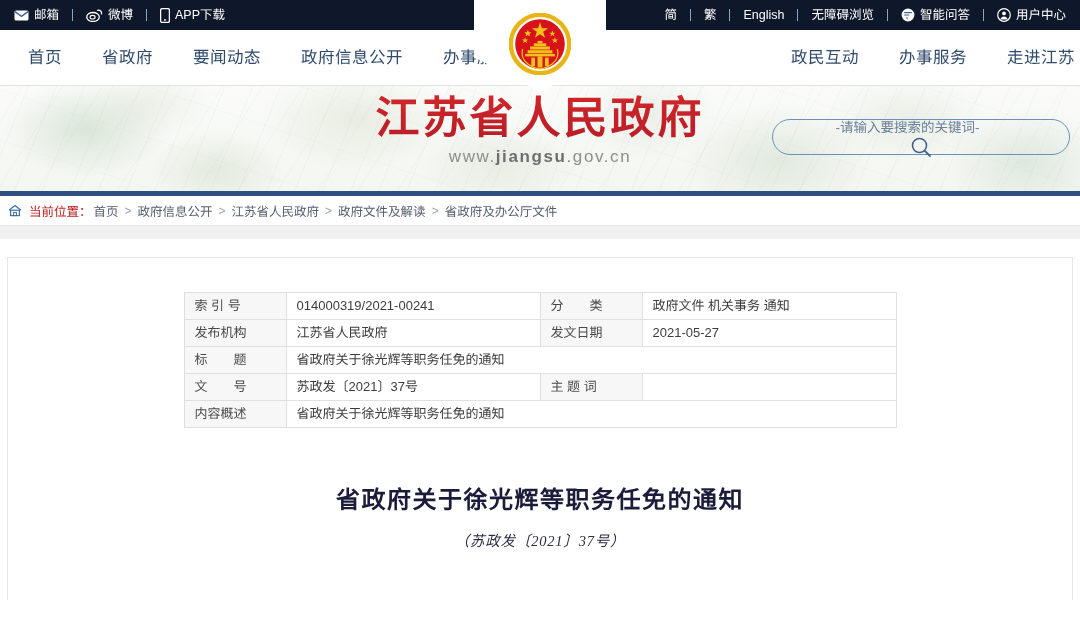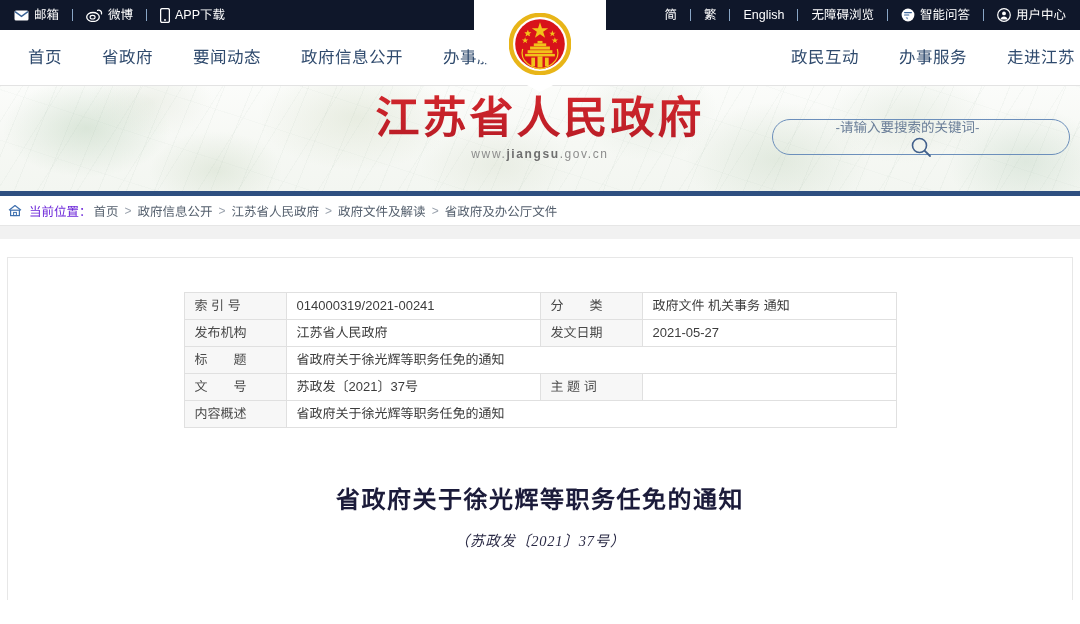--- a/index.html
+++ b/index.html
@@ -90,21 +90,21 @@
     text-align:center;
   }
   .site-title .cn{
     font-family:"Liberation Serif","DejaVu Serif",serif;
     font-weight:bold;font-size:44px;line-height:50px;letter-spacing:3px;
     background:linear-gradient(180deg,#d1262c 0%,#b81c26 100%);
     -webkit-background-clip:text;background-clip:text;color:transparent;
     white-space:nowrap;
   }
   .site-title .url{
-    margin-top:3px;font-size:12px;letter-spacing:1.6px;color:#8d8d8d;
+    margin-top:3px;font-size:17px;letter-spacing:1.6px;color:#8d8d8d;
     font-family:"Liberation Sans","DejaVu Sans",sans-serif;white-space:nowrap;
   }
   .site-title .url b{color:#6f6f6f;font-weight:bold;}
 
   .searchbox{
     position:absolute;right:10px;top:33px;width:298px;height:36px;
     border:1px solid #6c8fbb;border-radius:19px;background:transparent;
     display:flex;align-items:center;box-sizing:border-box;flex-direction:column;
   }
   .searchbox input{
@@ -120,21 +120,21 @@
 
   
   .banner-rule{height:5px;background:#2e4f80;}
 
   
   .crumbbar{
     height:30px;background:#ffffff;border-bottom:1px solid #e6e6e6;
     display:flex;align-items:center;padding-left:8px;box-sizing:border-box;
   }
   .crumb-home{margin-right:7px;display:flex;align-items:center;}
-  .crumb-label{color:#6d28d9;font-size:12.5px;margin-right:2px;}
+  .crumb-label{color:#b91c1c;font-size:12.5px;margin-right:2px;}
   .crumb{color:#55606e;font-size:12.5px;cursor:pointer;}
   .crumb-sep{color:#9aa2ad;font-size:12px;margin:0 6px;}
 
   .gap-strip{height:13px;background:#f1f1f1;}
 
   
   .card{
     position:relative;margin:18px 7px 0 7px;
     border:1px solid #e7e7e7;border-bottom:0;background:#fff;
     height:343px;box-sizing:border-box;

